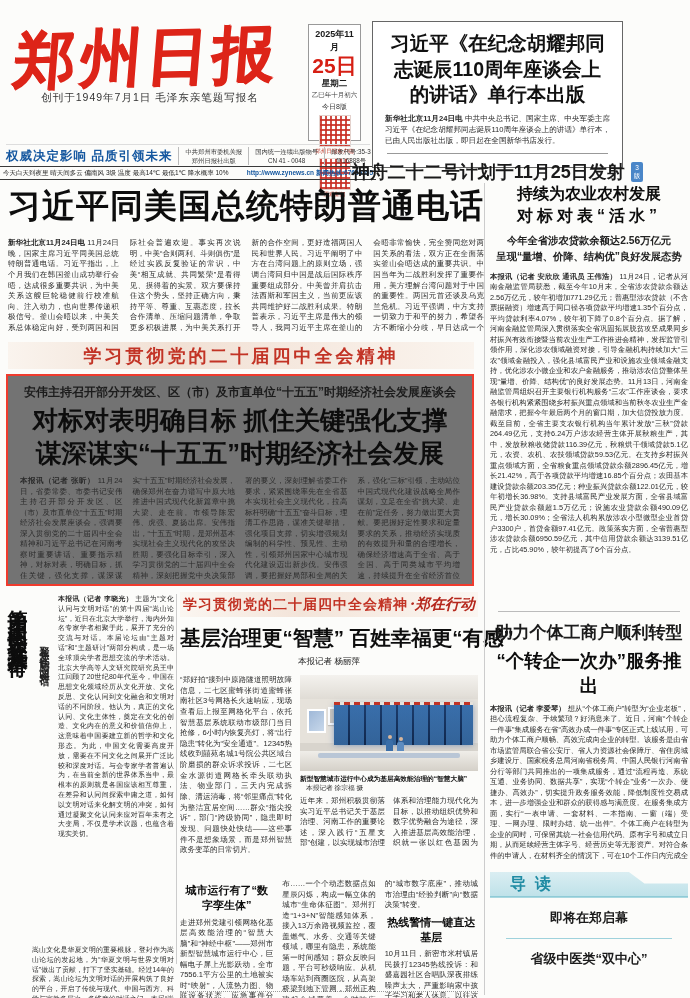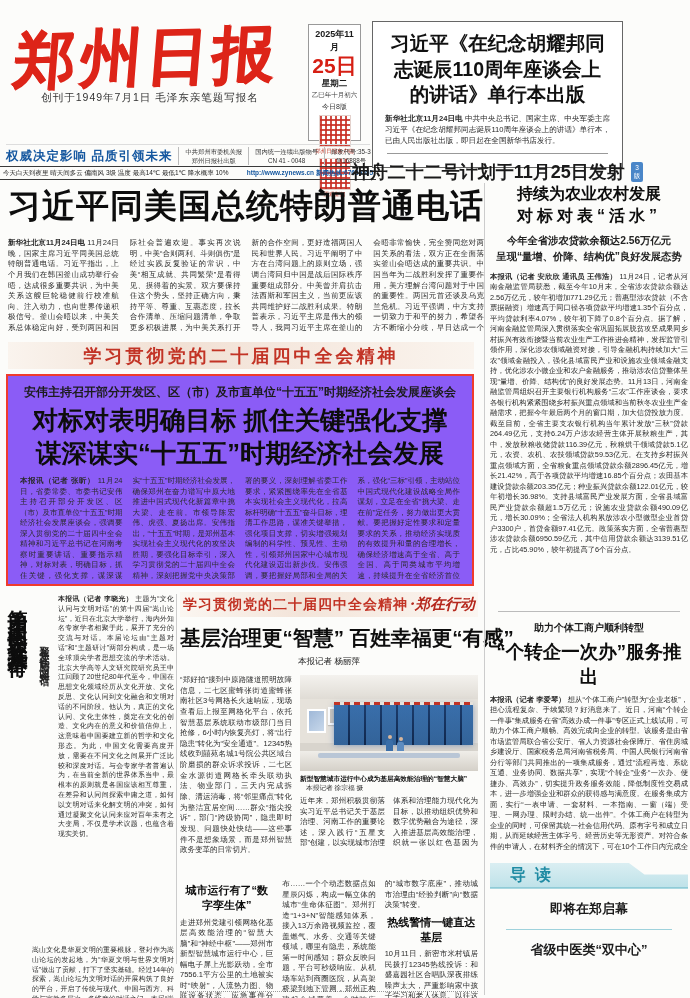--- a/index.html
+++ b/index.html
@@ -36,21 +36,21 @@
   
   .lead-h{font-size:33px;font-weight:900;letter-spacing:1px;text-align:center;white-space:nowrap;color:#0d0d0d;}
   .lead-body{column-count:4;column-gap:11px;font-size:7.5px;line-height:1.42;height:96px;overflow:hidden;margin-top:9px;}
   
   .banner1{display:flex;align-items:center;justify-content:center;background:linear-gradient(90deg,#faf4ee,#f1e0d4 35%,#f5e8de 60%,#faf4ee);}
   .banner1 span{font-size:18px;font-weight:900;color:#c23325;letter-spacing:3px;}
   .banner2{display:flex;align-items:center;justify-content:center;background:linear-gradient(90deg,#fbf6f1,#f3e4d9 40%,#fbf6f1);padding:3px 0;gap:2px;}
   .banner2 .b2m{font-size:14px;font-weight:900;color:#c23325;letter-spacing:1px;}
   .banner2 .b2s{font-size:15px;font-weight:900;color:#b5271c;font-family:"DejaVu Serif","Liberation Serif",serif;font-style:italic;}
   
-  .redbox{border:2px solid #ef3b2d;background:#8b5cf6;padding:8px 12px 6px;box-sizing:border-box;}
+  .redbox{border:2px solid #ef3b2d;background:#737373;padding:8px 12px 6px;box-sizing:border-box;}
   .rb-kicker{font-size:12px;font-weight:600;text-align:center;color:#1c1c1c;}
   .rb-h{font-size:25.5px;font-weight:900;text-align:center;line-height:1.28;color:#0d0d0d;margin-top:3px;}
   .rb-body{column-count:4;column-gap:10px;font-size:7.5px;line-height:1.4;height:112px;overflow:hidden;margin-top:7px;}
   
   .songshan{box-sizing:border-box;}
   .s-row{display:flex;gap:7px;}
   .s-vtitle{writing-mode:vertical-rl;font-size:20px;font-weight:900;letter-spacing:3px;height:348px;line-height:1.2;color:#0d0d0d;overflow:hidden;}
   .s-vsub{writing-mode:vertical-rl;font-size:10px;font-weight:700;letter-spacing:3px;height:210px;margin-top:44px;color:#222;overflow:hidden;}
   .s-body1{flex:1;font-size:6.9px;line-height:1.42;height:348px;overflow:hidden;}
   .s-body2{font-size:6.9px;line-height:1.42;margin:3px 0 0 26px;height:62px;overflow:hidden;}
@@ -78,21 +78,21 @@
   .ph-desk::before{content:"";position:absolute;left:10%;top:2px;width:80%;height:5px;background:#b9c6d6;border-radius:2px;}
   .ph-person{position:absolute;width:7px;height:17px;background:#3a6ea8;border-radius:2px;}
   .ph-person::before{content:"";position:absolute;left:1.5px;top:-5px;width:4px;height:4px;border-radius:50%;background:#d9b69a;}
   
   .rightcol{position:absolute;left:490px;top:183px;width:198px;}
   .fin-h{font-size:16px;font-weight:900;text-align:center;line-height:1.4;color:#0d0d0d;}
   .fin-h .sp{letter-spacing:4px;}
   .fin-sub{font-size:10.3px;font-weight:700;text-align:center;line-height:1.55;margin-top:5px;color:#222;}
   .fin-body{font-size:7.3px;line-height:1.44;margin-top:7px;height:330px;overflow:hidden;}
   .thin{border:none;border-top:1px solid #bbb;margin:9px 8px;}
-  .gz-kicker{font-size:10px;font-weight:700;text-align:center;}
+  .gz-kicker{font-size:17px;font-weight:700;text-align:center;}
   .gz-h{font-size:18.5px;font-weight:900;text-align:center;margin-top:4px;color:#0d0d0d;}
   .gz-body{font-size:7.3px;line-height:1.44;margin-top:6px;height:156px;overflow:hidden;}
   
   .daodu{margin-top:12px;}
   .daodu-head{position:relative;height:24px;background:linear-gradient(#daeef2,#bfe2e9);border-bottom:2px solid #8fcbd7;clip-path:polygon(0 0,70% 0,78% 45%,100% 45%,100% 100%,0 100%);}
   .daodu-head span{font-size:16px;font-weight:900;color:#1f8ba3;letter-spacing:9px;line-height:24px;padding-left:20px;}
   .d-items{padding:10px 4px 0;}
   .d-title{font-size:13px;font-weight:800;text-align:center;line-height:1.55;color:#1c1c1c;}
   .d-div{position:relative;margin:10px 12px;border-top:1px solid #9fd2dc;}
   .vrule{position:absolute;width:1px;background:#ccc;}

